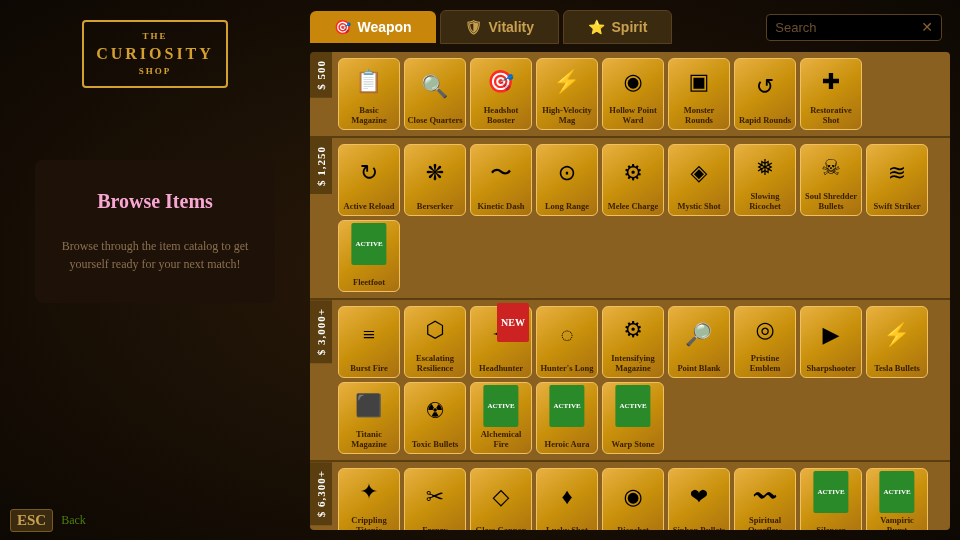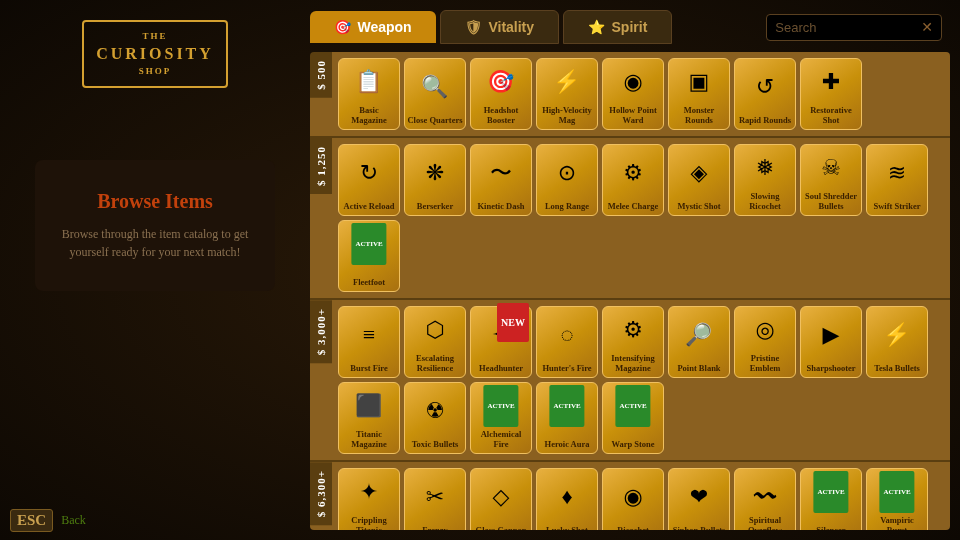--- a/index.html
+++ b/index.html
@@ -81,24 +81,24 @@
     .browse-panel {
       background: #1e1208;
       border-radius: 8px;
       padding: 30px 20px;
       text-align: center;
       margin-top: 40px;
       width: 240px;
     }
 
     .browse-title {
-      color: #c2410c;
+      color: #f9a8d4;
       font-size: 20px;
       font-weight: bold;
-      margin-bottom: 12px;
+      margin-bottom: 24px;
     }
 
     .browse-desc {
       color: #8a7050;
       font-size: 12px;
       line-height: 1.5;
       text-align: center;
     }
 
     
@@ -456,21 +456,21 @@
               <div class="item-icon">⬡</div>
               <div class="item-name">Escalating Resilience</div>
             </div>
             <div class="item-card">
               <div class="new-badge">NEW</div>
               <div class="item-icon">✦</div>
               <div class="item-name">Headhunter</div>
             </div>
             <div class="item-card">
               <div class="item-icon">◌</div>
-              <div class="item-name">Hunter's Fire</div>
+              <div class="item-name">Hunter's Long</div>
             </div>
             <div class="item-card">
               <div class="item-icon">⚙</div>
               <div class="item-name">Intensifying Magazine</div>
             </div>
             <div class="item-card">
               <div class="item-icon">🔎</div>
               <div class="item-name">Point Blank</div>
             </div>
             <div class="item-card">

